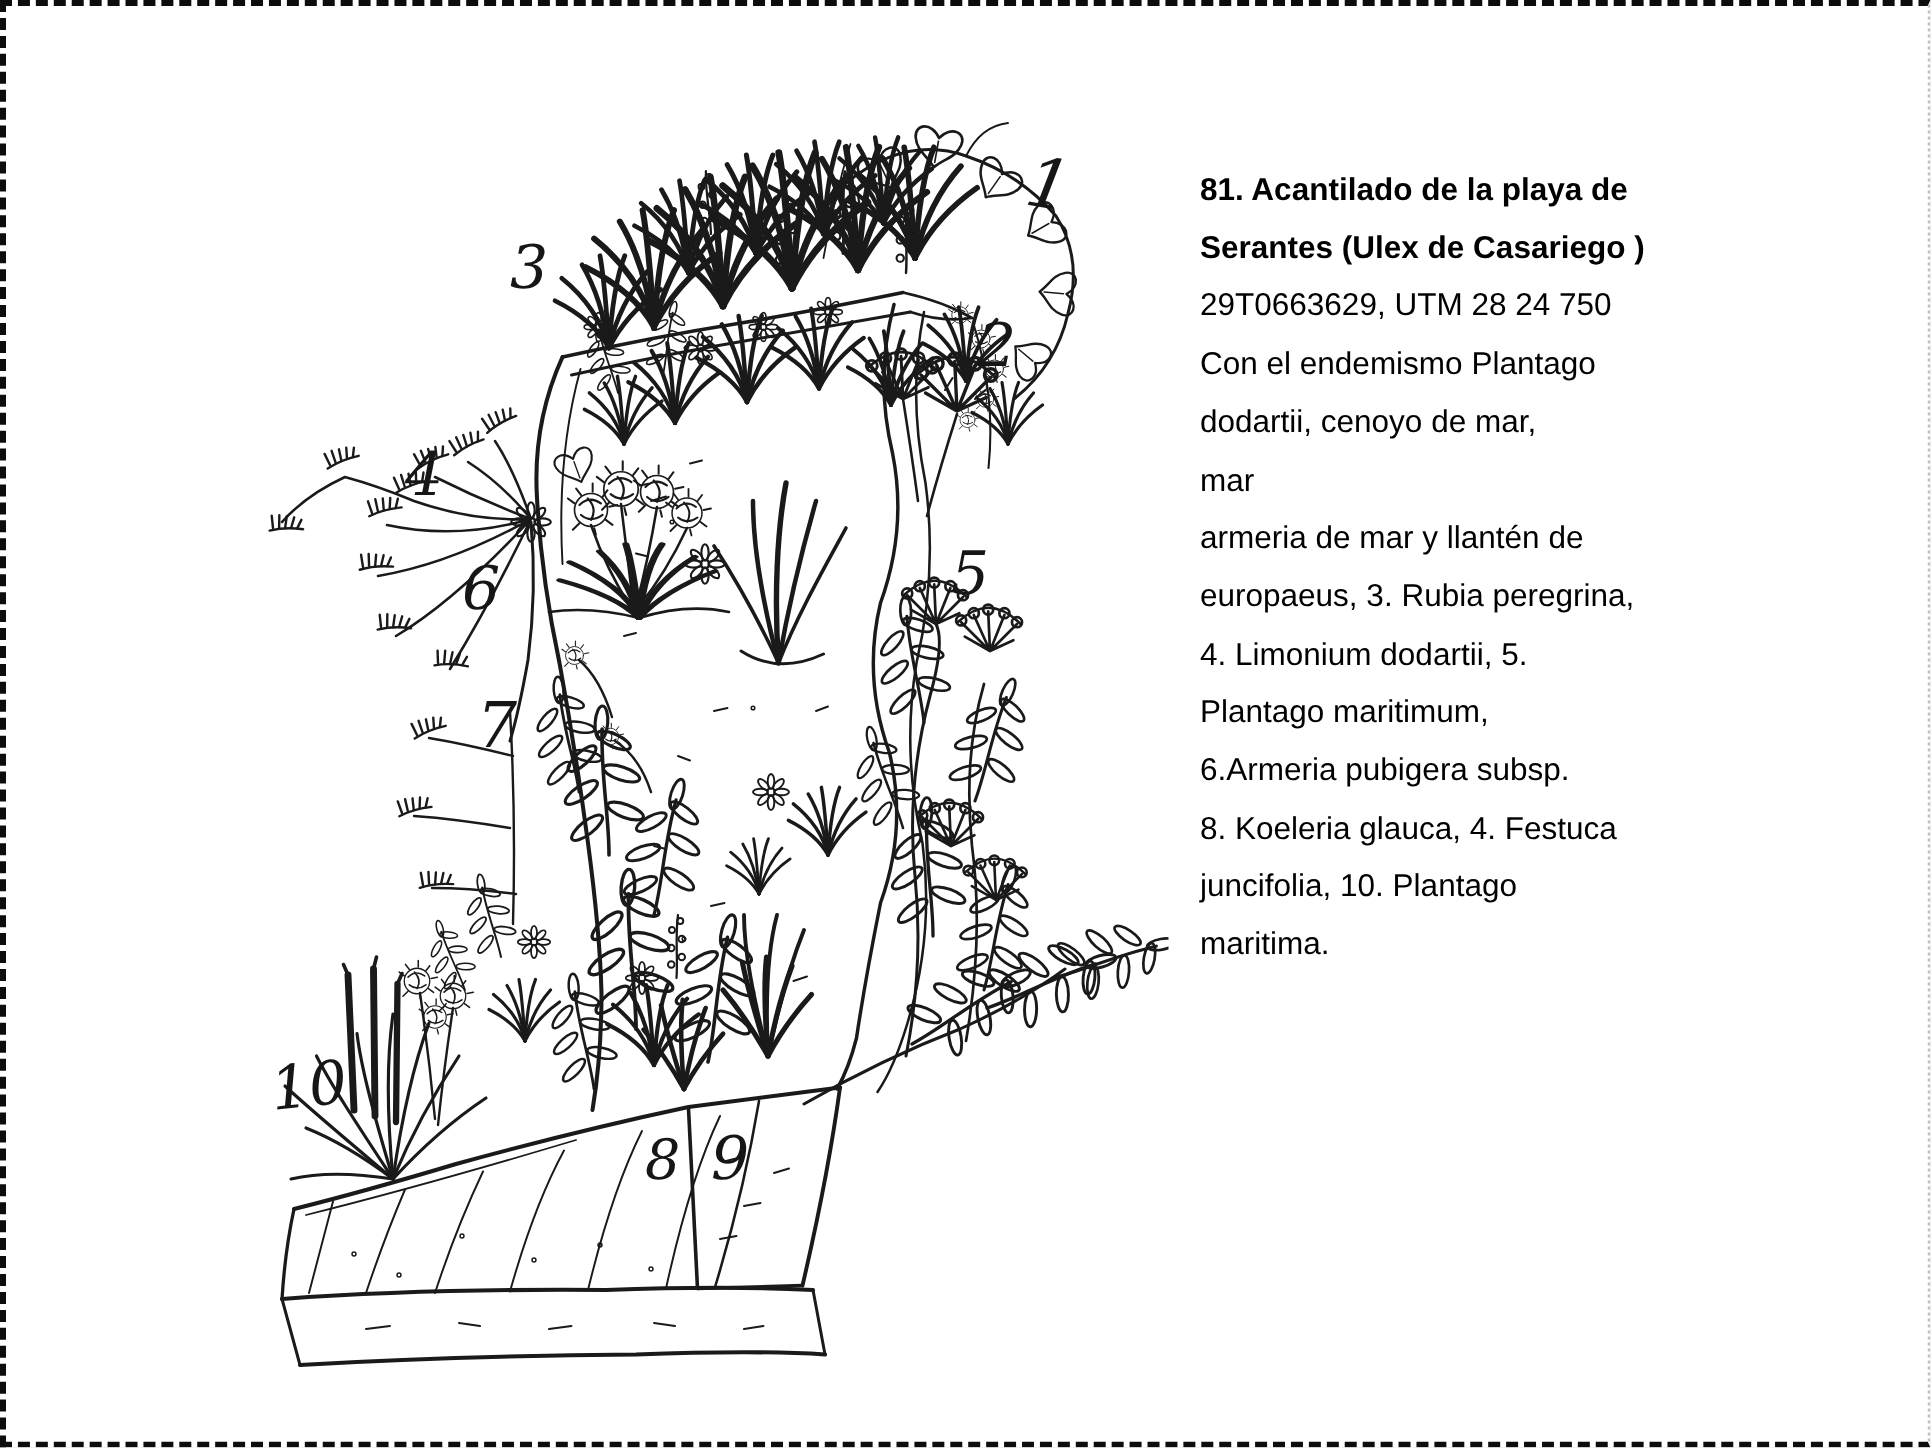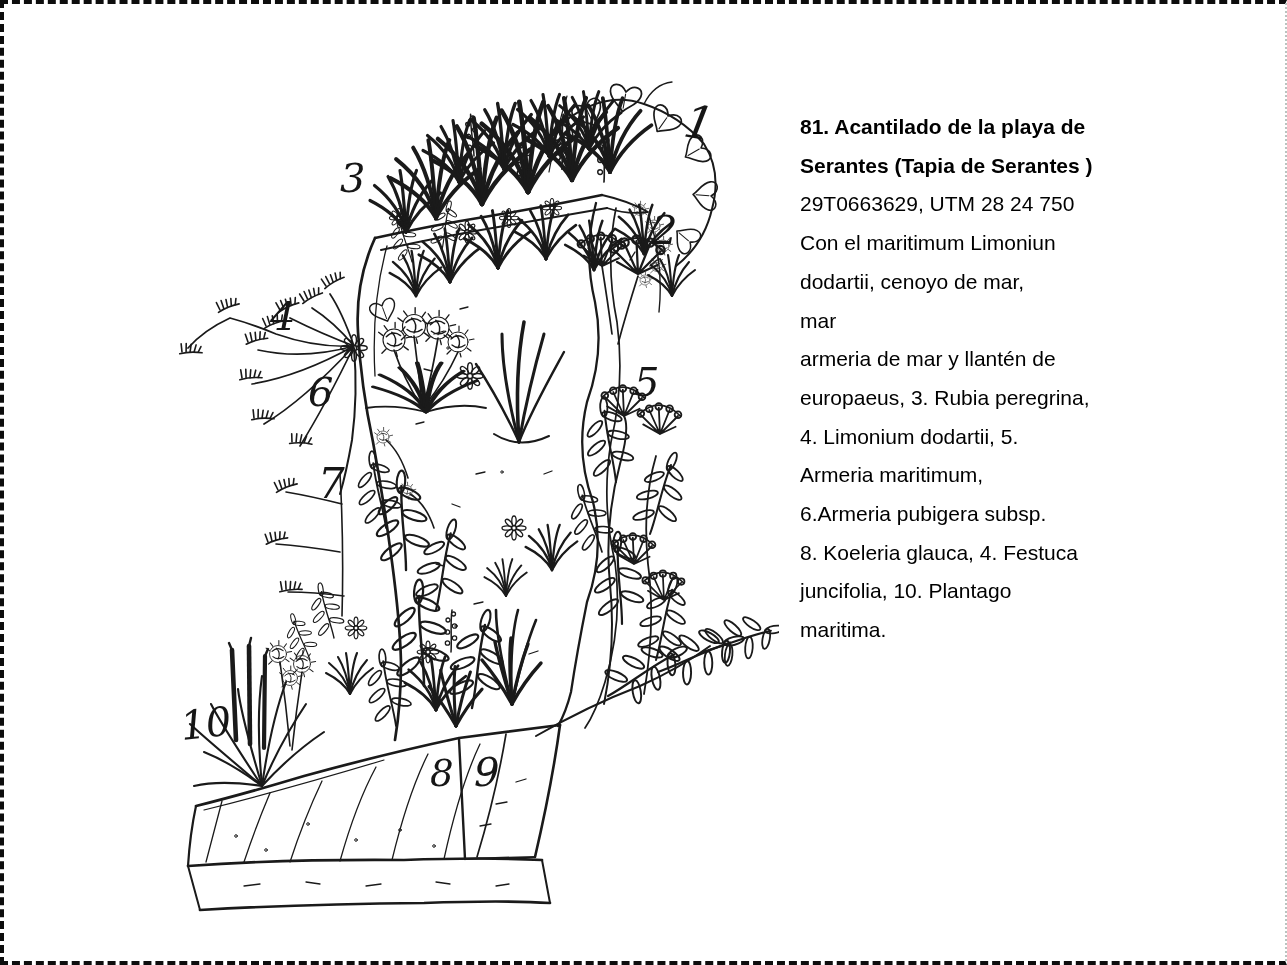--- a/index.html
+++ b/index.html
@@ -341,28 +341,28 @@
       <text class="lbl" x="0" y="0" font-size="40" transform="translate(304,402)">6</text>
       <text class="lbl" x="0" y="0" font-size="42" transform="translate(314,494)">7</text>
       <text class="lbl" x="0" y="0" font-size="37" transform="translate(426,782)">8</text>
       <text class="lbl" x="0" y="0" font-size="40" transform="translate(470,782)">9</text>
       <text class="lbl" x="0" y="0" font-size="40" transform="translate(178,736) rotate(-6)">10</text>
     </g>
   </svg>
 
   <div class="caption">
     <div class="line bold">81. Acantilado de la playa de</div>
-    <div class="line bold">Serantes (Tapia de Serantes )</div>
+    <div class="line bold">Serantes (Ulex de Casariego )</div>
     <div class="line">29T0663629, UTM 28 24 750</div>
-    <div class="line">Con el maritimum Limoniun</div>
+    <div class="line">Con el endemismo Plantago</div>
     <div class="line">dodartii, cenoyo de mar,</div>
     <div class="line">mar</div>
     <div class="line">armeria de mar y llantén de</div>
     <div class="line">europaeus, 3. Rubia peregrina,</div>
     <div class="line">4. Limonium dodartii, 5.</div>
-    <div class="line">Armeria maritimum,</div>
+    <div class="line">Plantago maritimum,</div>
     <div class="line">6.Armeria pubigera subsp.</div>
     <div class="line">8. Koeleria glauca, 4. Festuca</div>
     <div class="line">juncifolia, 10. Plantago</div>
     <div class="line">maritima.</div>
   </div>
 
 </div>
 
 </body></html>

